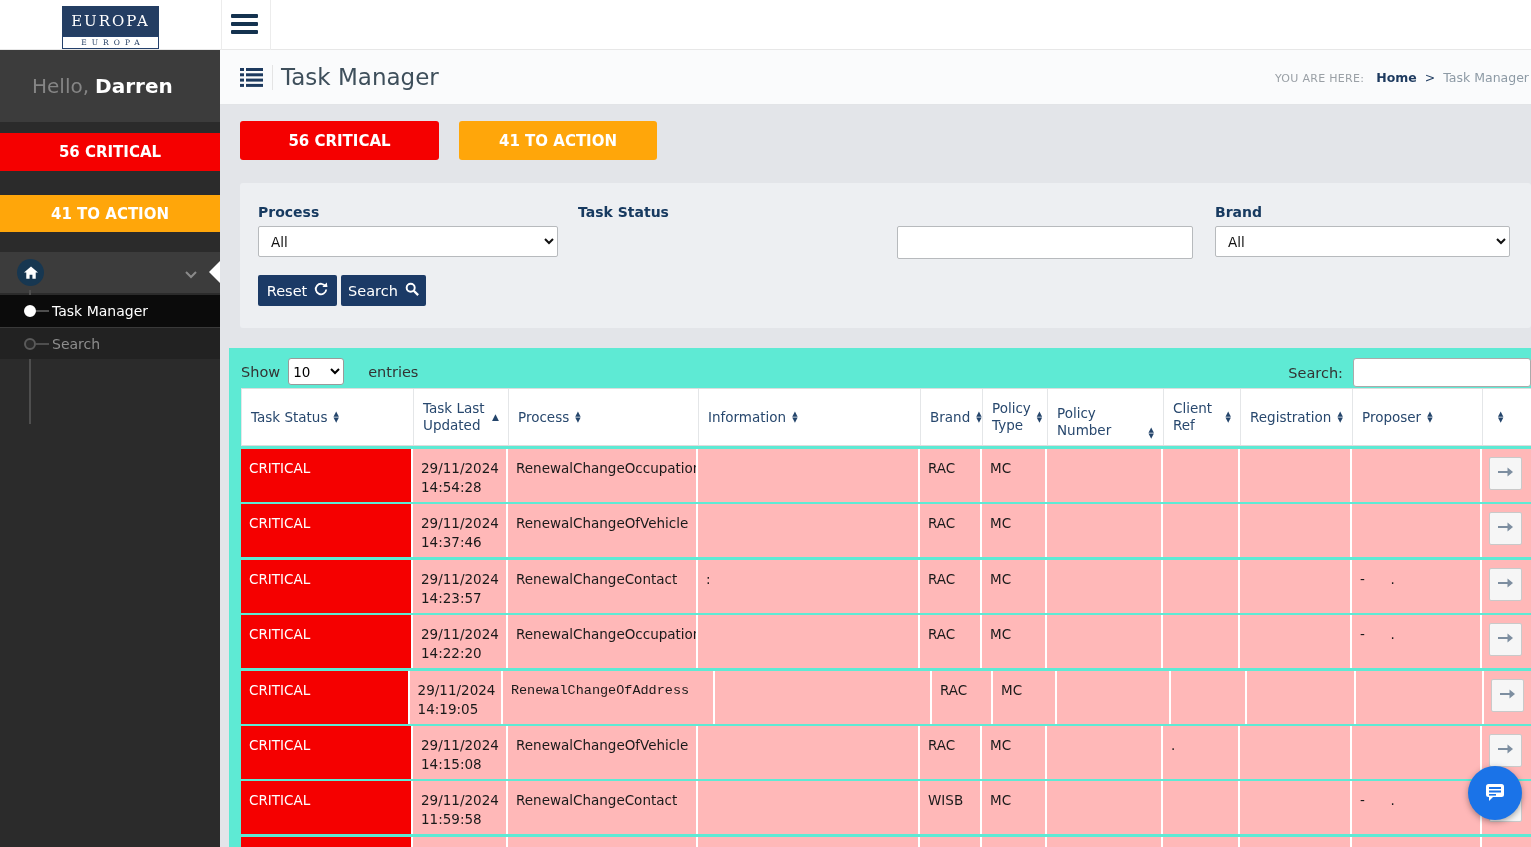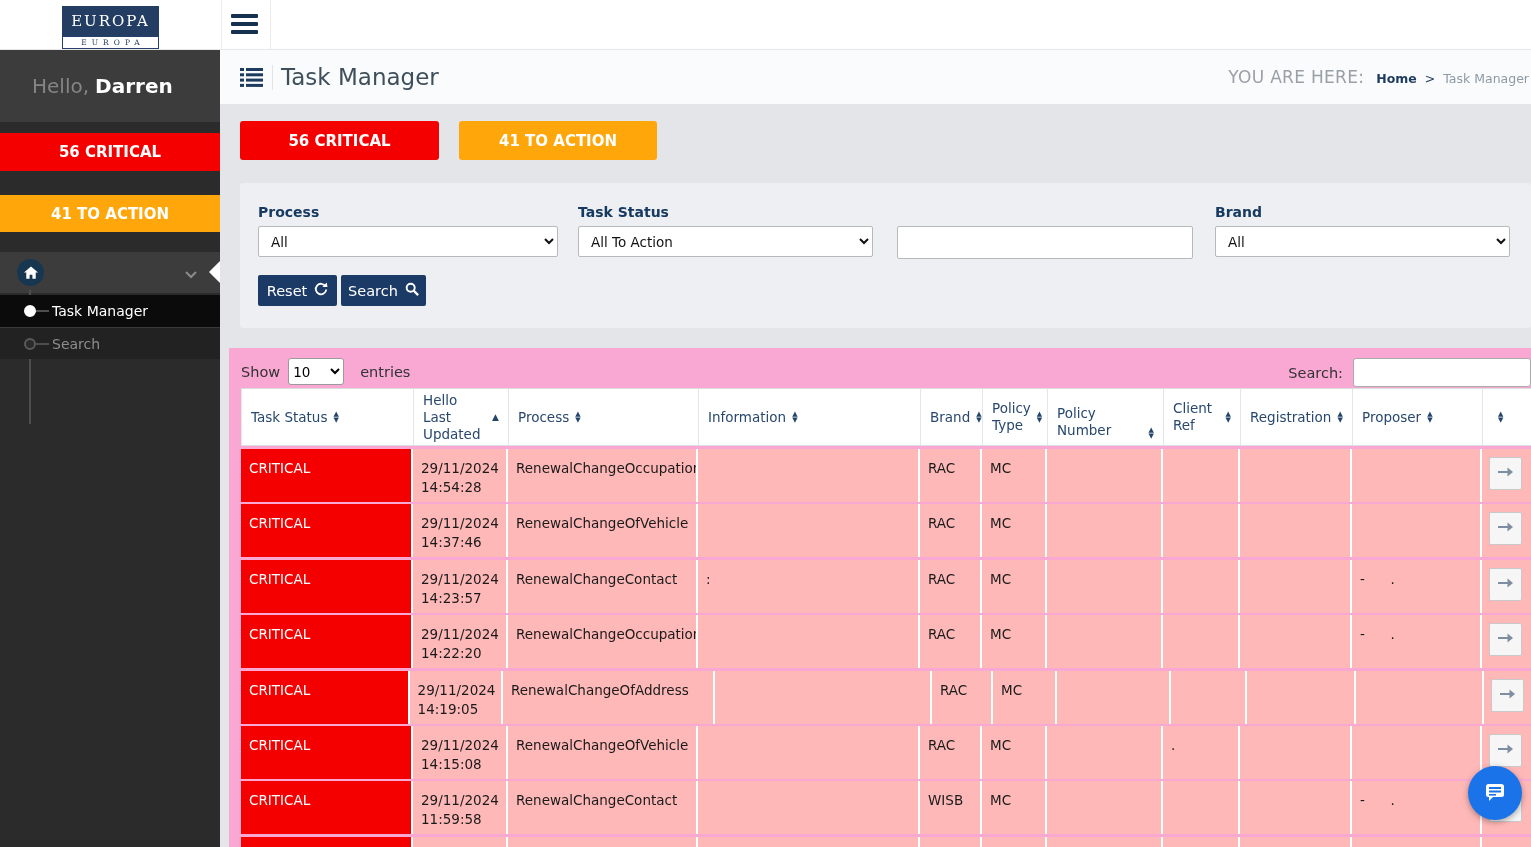--- a/index.html
+++ b/index.html
@@ -43,21 +43,21 @@
   .menu-item .tick { position:absolute; left:36px; top:15px; width:13px; height:2px; background:#4e4e4e; }
   .menu-item .mi-label { margin-left:52px; }
   #tree-line { position:absolute; left:29px; top:240px; width:2px; height:134px; background:#4e4e4e; }
 
   
   #pagebar { position:absolute; left:220px; top:50px; width:1311px; height:55px; background:#fafbfc; border-bottom:1px solid #e2e4e7; }
   #pagebar .list-icon { position:absolute; left:20px; top:18px; }
   #pagebar .title-divider { position:absolute; left:52px; top:15px; width:1px; height:25px; background:#e4e4e4; }
   #page-title { position:absolute; left:61px; top:0; line-height:55px; font-size:23px; color:#3e4f5b; }
   #breadcrumb { position:absolute; right:2px; top:0; line-height:55px; white-space:nowrap; font-size:12.5px; }
-  #breadcrumb .bc-prefix { color:#9aa0a6; font-size:17px; letter-spacing:.3px; }
+  #breadcrumb .bc-prefix { color:#9aa0a6; font-size:11px; letter-spacing:.3px; }
   #breadcrumb .bc-home { color:#1d3a5f; font-weight:600; margin-left:8px; cursor:pointer; }
   #breadcrumb .bc-sep { color:#1d3a5f; margin:0 4px; }
   #breadcrumb .bc-current { color:#8d9aa5; }
 
   
   #content { position:absolute; left:220px; top:105px; width:1311px; height:742px; background:#e3e5e9; }
   .sum-btn { position:absolute; top:16px; height:39px; border:none; border-radius:3px; color:#fff;
     font-weight:bold; font-size:15px; font-family:inherit; cursor:pointer; }
   #sum-critical { left:20px; width:199px; background:#f50000; }
   #sum-action { left:239px; width:198px; background:#ffa60a; }
@@ -69,25 +69,25 @@
   #f-process-label { left:18px; } #f-process { left:18px; width:300px; }
   #f-status-label { left:338px; } #f-status { left:338px; width:295px; }
   #f-range-label { left:657px;margin-top:32px; } #f-range { left:657px; width:296px; height:33px; }
   #f-brand-label { left:975px; } #f-brand { left:975px; width:295px; }
   .navy-btn { position:absolute; top:92px; height:31px; background:#1b3a66; color:#fff; border:none; border-radius:2px;
     font-family:inherit; font-size:14.5px; display:flex; align-items:center; justify-content:center; gap:7px; cursor:pointer; }
   #btn-reset { left:18px; width:79px; }
   #btn-search { left:101px; width:85px; }
 
   
-  #table-card { position:absolute; left:9px; top:243px; width:1302px; height:499px; background:#f9a8d4; overflow:hidden; }
+  #table-card { position:absolute; left:9px; top:243px; width:1302px; height:499px; background:#5eead4; overflow:hidden; }
   #show-row { position:absolute; left:12px; top:10px; display:flex; align-items:center; font-size:14.5px; color:#333; }
   #page-size { margin:0 8px; width:56px; height:27px; border:1px solid #9a9a9a; border-radius:3px;
     font-family:inherit; font-size:13.5px; background:#fff; }
-  #entries-label { margin-left:8px; }
+  #entries-label { margin-left:16px; }
   #table-search { position:absolute; top:10px; right:0; display:flex; align-items:center; font-size:14.5px; color:#333; }
   #search-input { margin-left:10px; width:178px; height:29px; border:1px solid #aaa; border-radius:3px;
     font-family:inherit; font-size:13.5px; padding:0 6px; }
 
   #table { position:absolute; left:12px; top:40px; width:1294px; }
   #table-header-row { display:flex; height:58px; border-top:1px solid #ddd; border-bottom:1px solid #ddd; border-left:1px solid #e4e6e8; }
   .th { border-right:1px solid #e4e6e8; padding:6px 9px; display:flex; align-items:center;
     font-size:13.5px; color:#28486e; cursor:pointer; background:#fff; }
   .th-label { line-height:17px; }
   .sort { display:inline-flex; flex-direction:column; margin-left:6px; color:#24456b; }
@@ -196,23 +196,20 @@
   <button id="sum-critical" class="sum-btn">56 CRITICAL</button>
   <button id="sum-action" class="sum-btn">41 TO ACTION</button>
 
   <div id="filter-card">
     <label id="f-process-label" class="f-label">Process</label>
     <select id="f-process" class="f-select">
       <option>All</option>
     </select>
 
     <label id="f-status-label" class="f-label">Task Status</label>
-    <select id="f-status" class="f-select">
-      <option>All To Action</option>
-    </select>
 
     <label id="f-range-label" class="f-label">Last Updated Date Range</label>
     <input id="f-range" class="f-input" value="" style="">
 
     <label id="f-brand-label" class="f-label">Brand</label>
     <select id="f-brand" class="f-select">
       <option>All</option>
     </select>
 
     <button id="btn-reset" class="navy-btn">
@@ -251,21 +248,21 @@
     <div id="table">
       <div id="table-header-row">
           <div class="th" style="width: 172px;">
             <span class="th-label">Task Status</span>
             <span class="sort both">
               <i class="sa">▲</i>
               <i class="sa">▼</i>
             </span>
           </div>
           <div class="th" style="width: 95px;">
-            <span class="th-label">Hello Last Updated</span>
+            <span class="th-label">Task Last Updated</span>
             <span class="sort asc">
               <i class="sa">▲</i>
             </span>
           </div>
           <div class="th" style="width: 190px;">
             <span class="th-label">Process</span>
             <span class="sort both">
               <i class="sa">▲</i>
               <i class="sa">▼</i>
             </span>
@@ -427,21 +424,21 @@
     </span>
   </div>
 </div>
           </div>
           <div class="tr">
             <div class="td td-status" style="width: 172px;">CRITICAL</div>
             <div class="td td-date" style="width: 95px;">
               <div>29/11/2024</div>
               <div>14:19:05</div>
             </div>
-            <div class="td td-process" style="width: 216px;">RenewalChangeOfAddress</div>
+            <div class="td td-process" style="width: 216px; font-family: Liberation Mono, monospace;">RenewalChangeOfAddress</div>
             <div class="td td-information" style="width: 222px;"></div>
             <div class="td td-brand" style="width: 62px;">RAC</div>
             <div class="td td-policy_type" style="width: 65px;">MC</div>
             <div class="td td-policy_number" style="width: 116px;"></div>
             <div class="td td-client_ref" style="width: 77px;"></div>
             <div class="td td-registration" style="width: 112px;"></div>
             <div class="td td-proposer" style="width: 130px;"></div>
             <div class="td td-action" style="width: 52px;">
   <div class="row-arrow-btn">
     <span>

